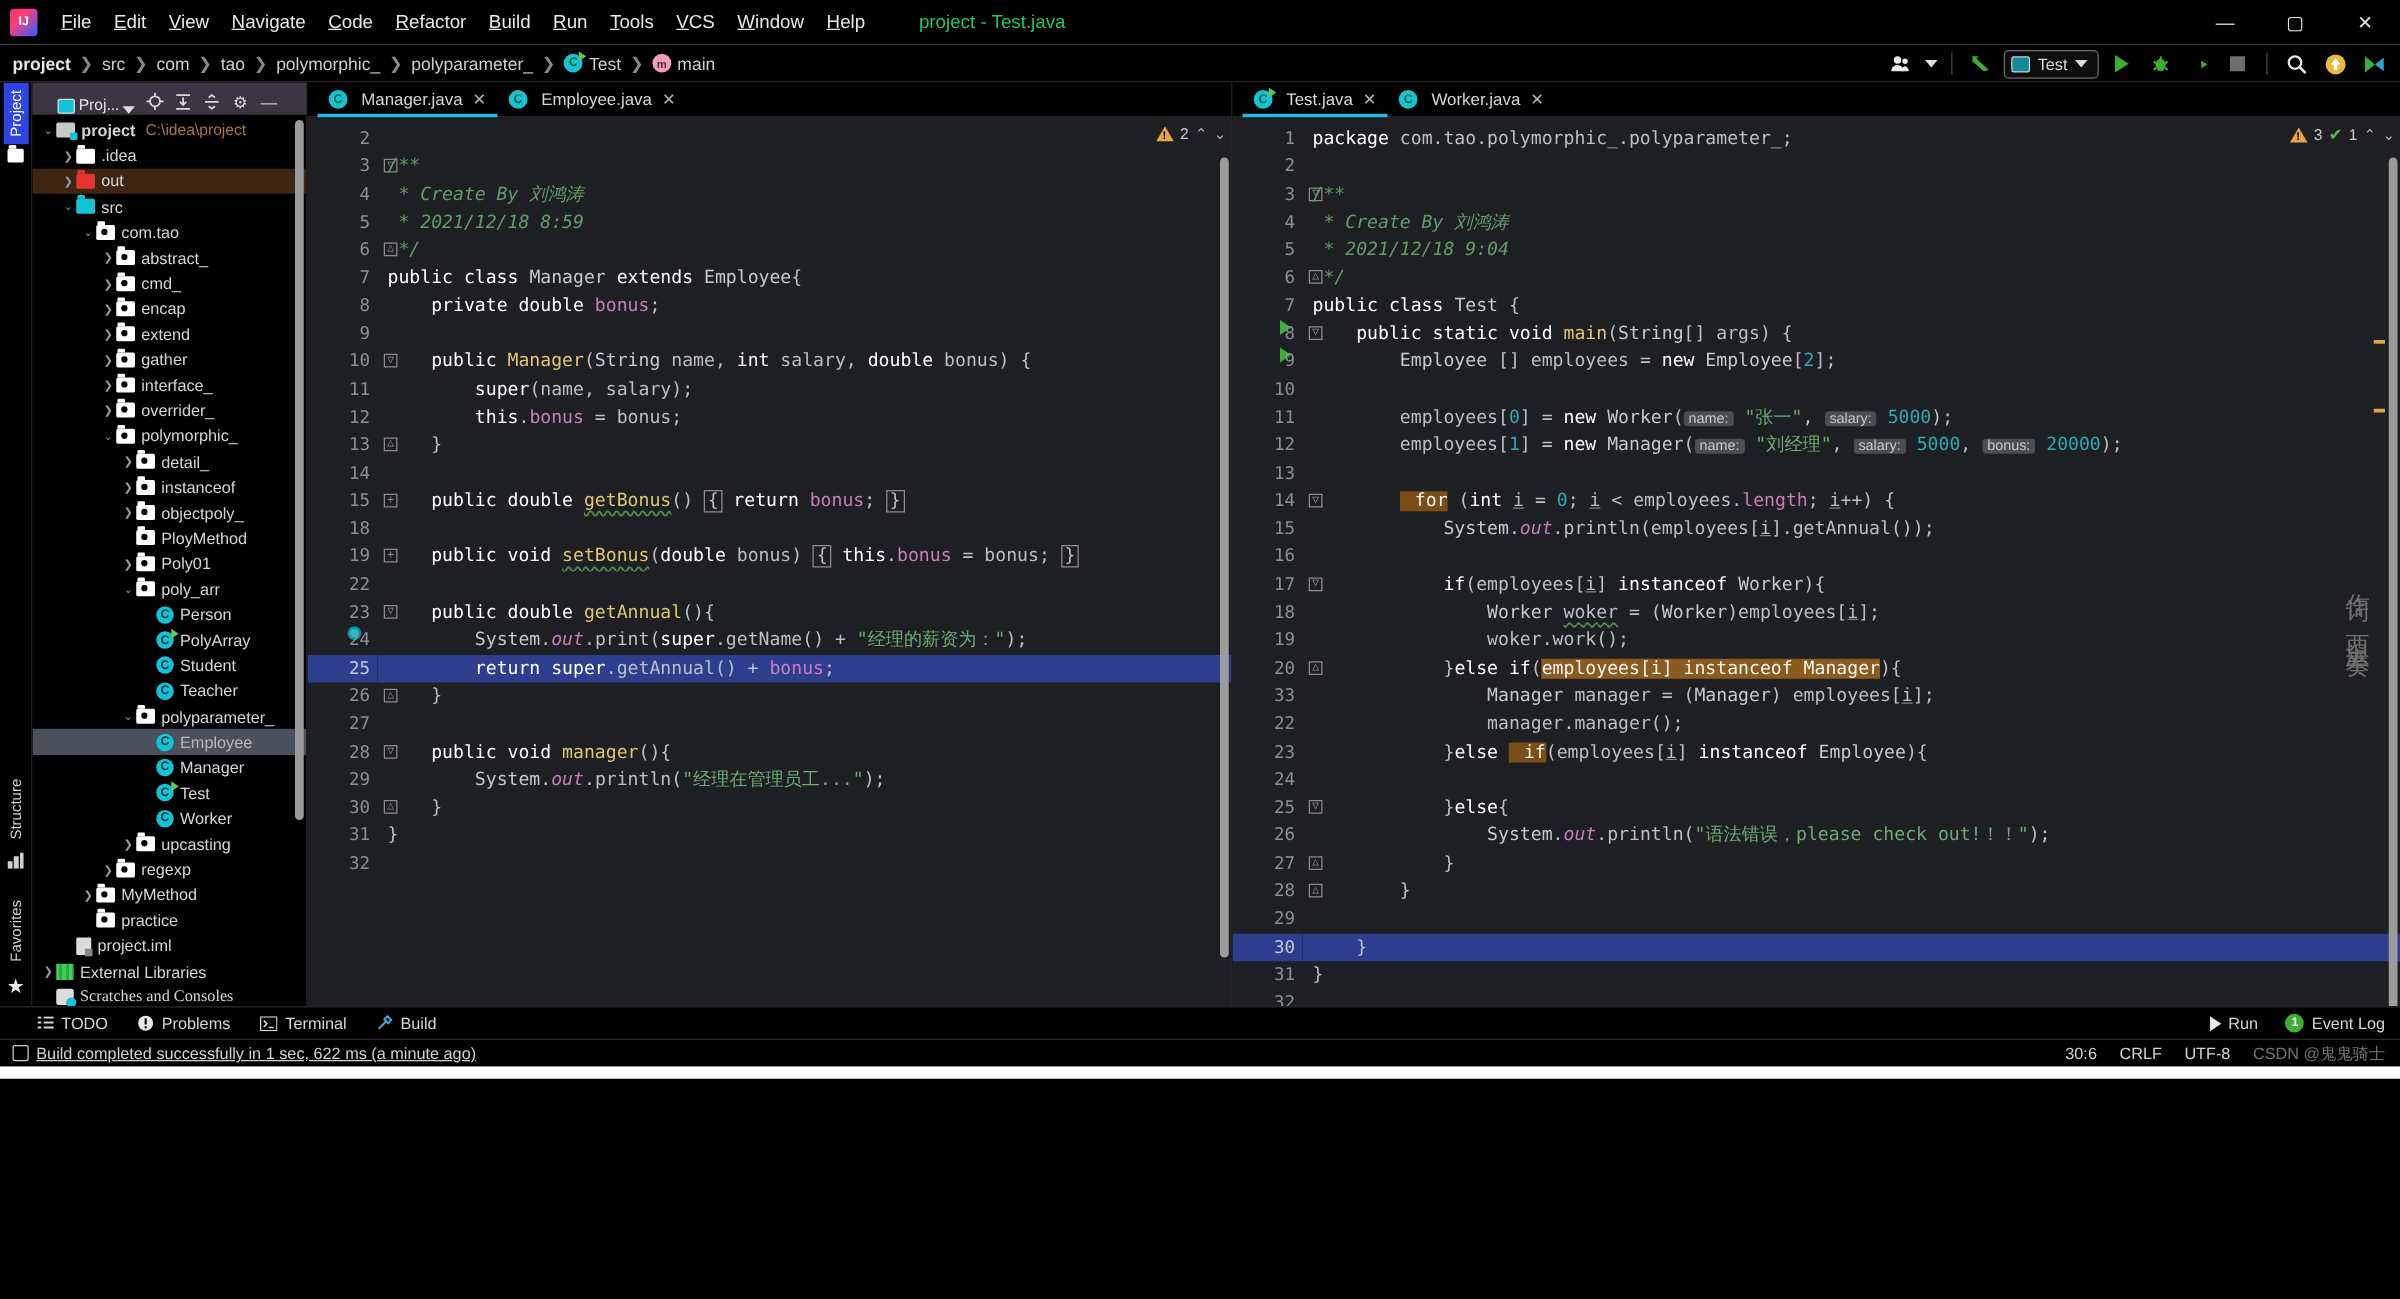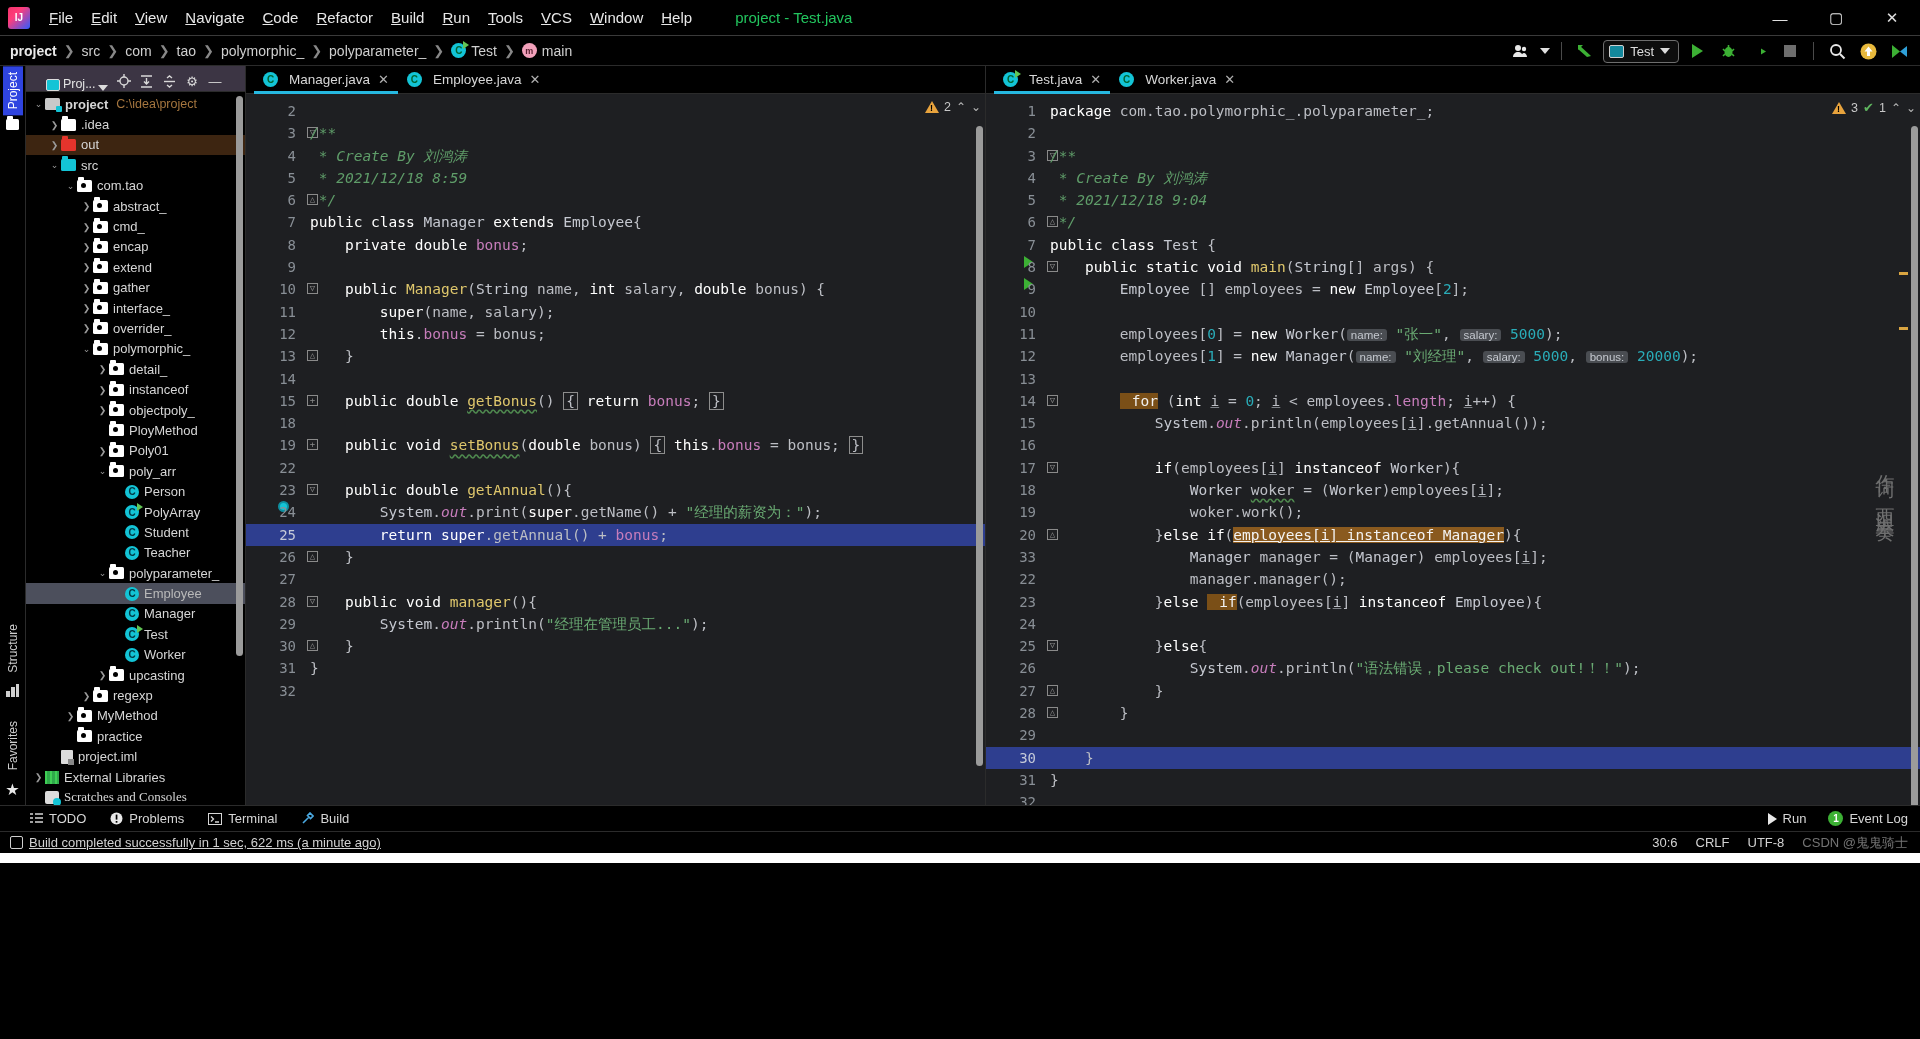--- a/index.html
+++ b/index.html
@@ -206,21 +206,21 @@
   .kw { color: #ffffff; }
   .str { color: #6aab73; }
   .cmt { color: #5f9d69; font-style: italic; }
   .num { color: #2aacb8; }
   .cls { color: #c5c8d0; }
   .fld { color: #c77dbb; }
   .mth { color: #dfc76c; }
   .id { color: #bcbec4; }
   .stat { color: #c77dbb; font-style: italic; }
   .hl-for { background: #7a4f17; color: #f0f0f0; padding-left: 12px; }
-  .hl-sel { background: #8a5a1f; color: #f3f3f3; text-decoration: underline; }
+  .hl-sel { background: #8a5a1f; color: #f3f3f3; }
   .param-hint {
     background: #4a4d52; color: #c4c8cf; font-size: 11.5px; border-radius: 3px;
     padding: 0 4px; font-family: "Liberation Sans", sans-serif;
   }
   .brace-box { border: 1px solid #8d8d8d; padding: 0 2px; }
   .underl { text-decoration: underline; text-decoration-color: #7e8288; }
   .wavy { text-decoration: underline wavy; text-decoration-color: #4f8a4f; text-underline-offset: 3px; }
   .ed-status {
     position: absolute; right: 4px; top: 6px; display: flex; align-items: center;
     gap: 5px; font-size: 12.5px; color: #c8c8c8; z-index: 5;

